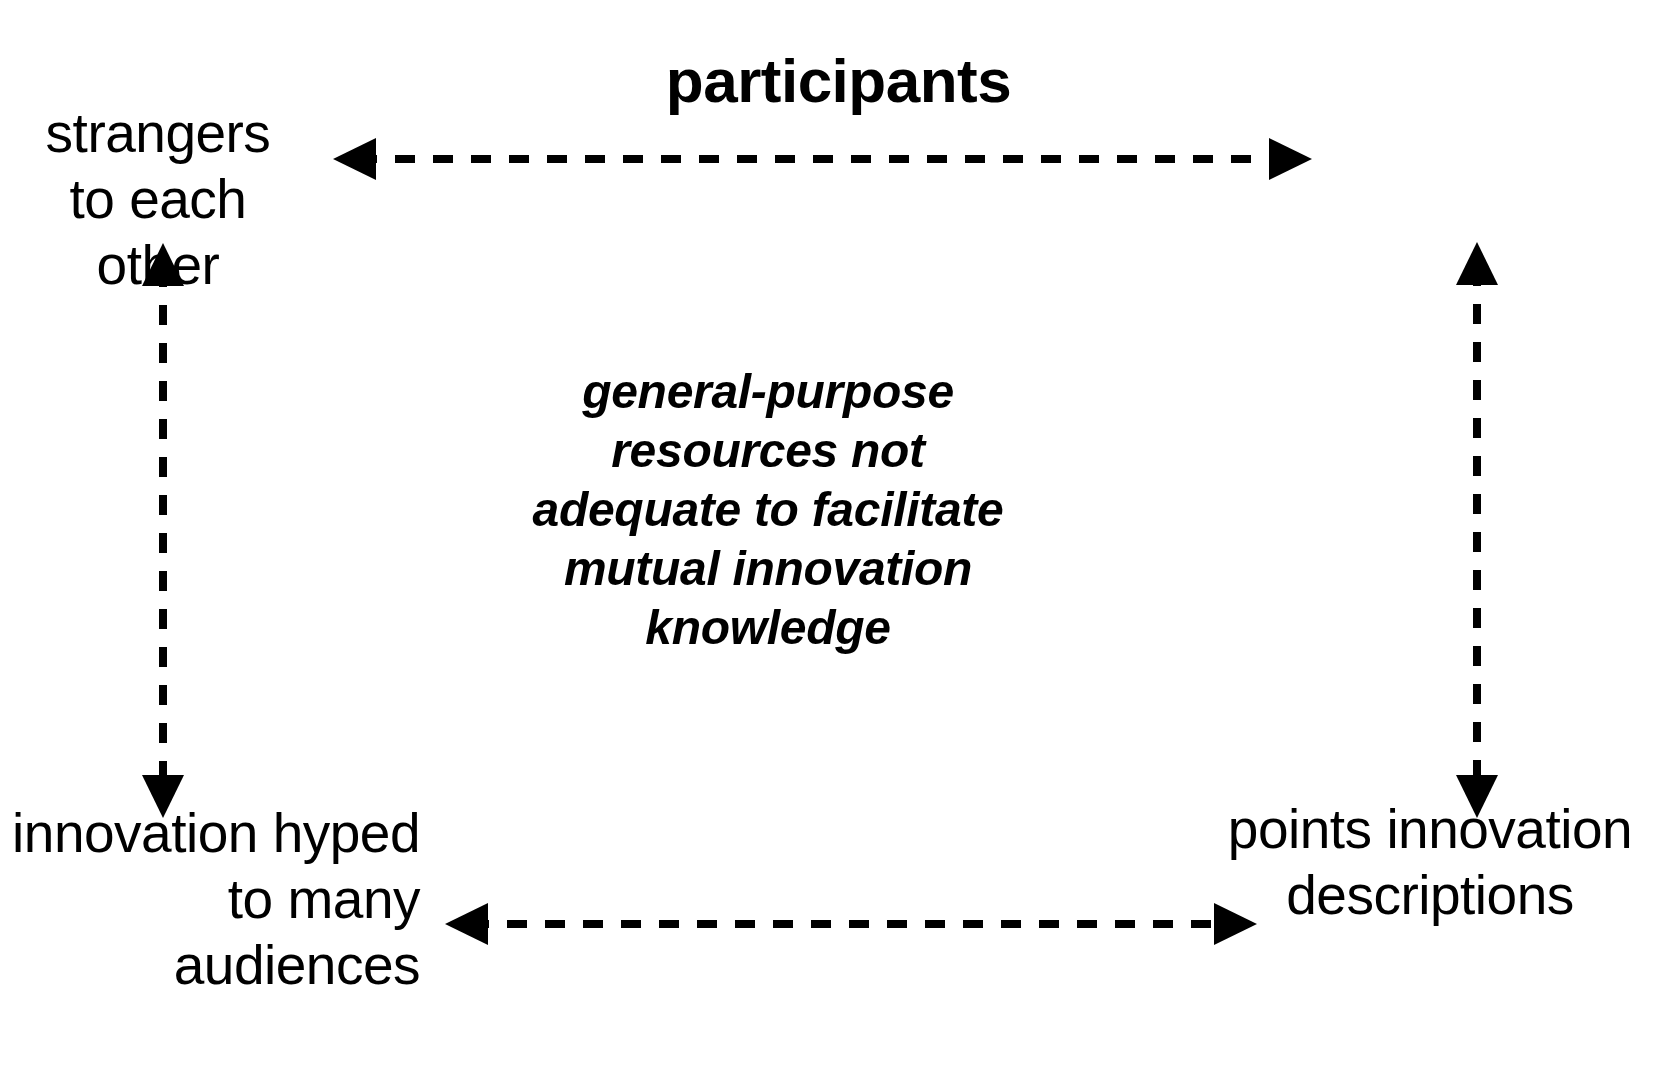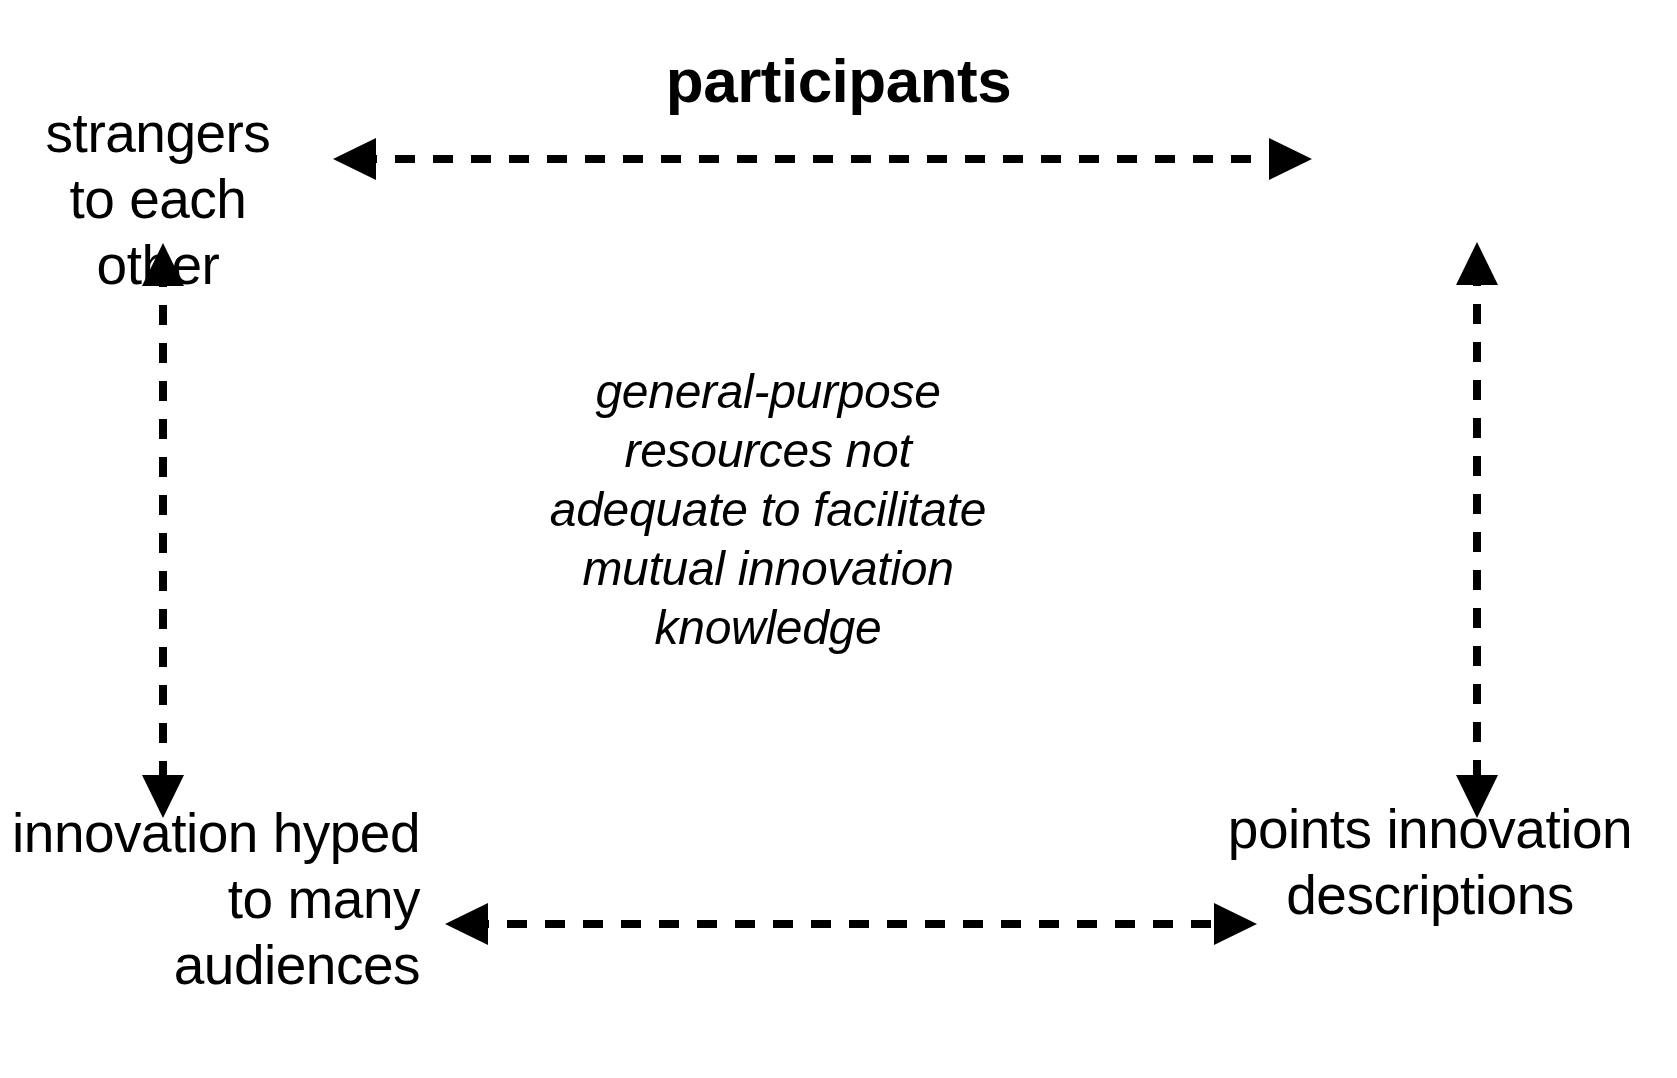--- a/index.html
+++ b/index.html
@@ -55,21 +55,21 @@
 
   
   #label-top-left      { left: 8px;   top: 92px;  width: 300px; text-align: center; margin-top: 8px; }
   #label-top-right     { left: 1238px; top: 92px;  width: 432px; text-align: center; }
   #label-bottom-left   { left: 8px;   top: 800px; width: 412px; text-align: right; }
   #label-bottom-right  { left: 1190px; top: 796px; width: 480px; text-align: center; }
 
   #title-top    { left: 0; top: 0px; margin-top: 46px;   }
   #title-bottom { left: 0; top: 938px; }
 
-  #center-text  { left: 508px; top: 362px; width: 520px; }
+  #center-text  { left: 508px; top: 362px; width: 520px; font-weight: bold; }
 
   
   #arrow-layer {
     position: absolute;
     left: 0; top: 0;
     width: 1677px;
     height: 1078px;
     pointer-events: none;
   }
 </style>

